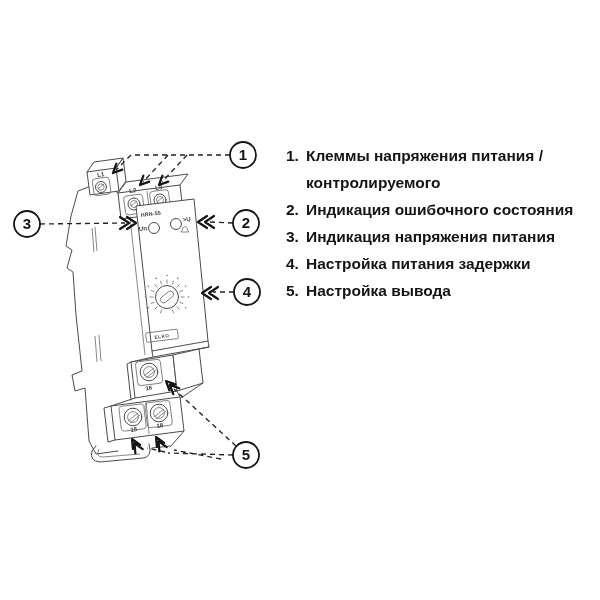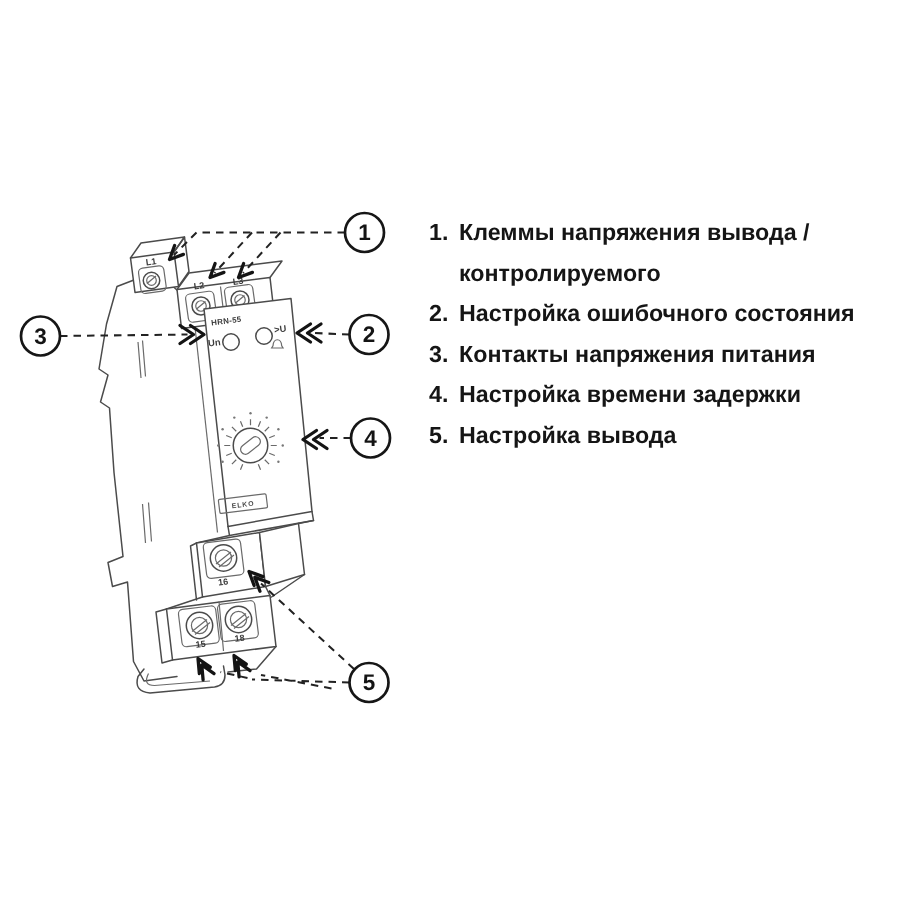--- a/index.html
+++ b/index.html
@@ -186,33 +186,33 @@
     <path class="arrow" d="M132.9 449 L132 439 L140.2 444.8 M135.4 453.3 L134.5 443.3 L142.7 449.1"></path>
     <path class="arrow" d="M156.9 447 L156 437 L164.2 442.8 M159.4 451.3 L158.5 441.3 L166.7 447.1"></path>
     <circle class="co" cx="246" cy="455" r="13"></circle>
     <text class="con" x="246" y="460">5</text>
   </g>
 </svg>
 
   <div class="legend">
     <div class="legend-item">
       <span class="legend-num">1.</span>
-      <span class="legend-text">Клеммы напряжения вывода / контролируемого</span>
+      <span class="legend-text">Клеммы напряжения питания / контролируемого</span>
     </div>
     <div class="legend-item">
       <span class="legend-num">2.</span>
-      <span class="legend-text">Настройка ошибочного состояния</span>
+      <span class="legend-text">Индикация ошибочного состояния</span>
     </div>
     <div class="legend-item">
       <span class="legend-num">3.</span>
-      <span class="legend-text">Контакты напряжения питания</span>
+      <span class="legend-text">Индикация напряжения питания</span>
     </div>
     <div class="legend-item">
       <span class="legend-num">4.</span>
-      <span class="legend-text">Настройка времени задержки</span>
+      <span class="legend-text">Настройка питания задержки</span>
     </div>
     <div class="legend-item">
       <span class="legend-num">5.</span>
       <span class="legend-text">Настройка вывода</span>
     </div>
   </div>
 
 </div>
 
 </body></html>

